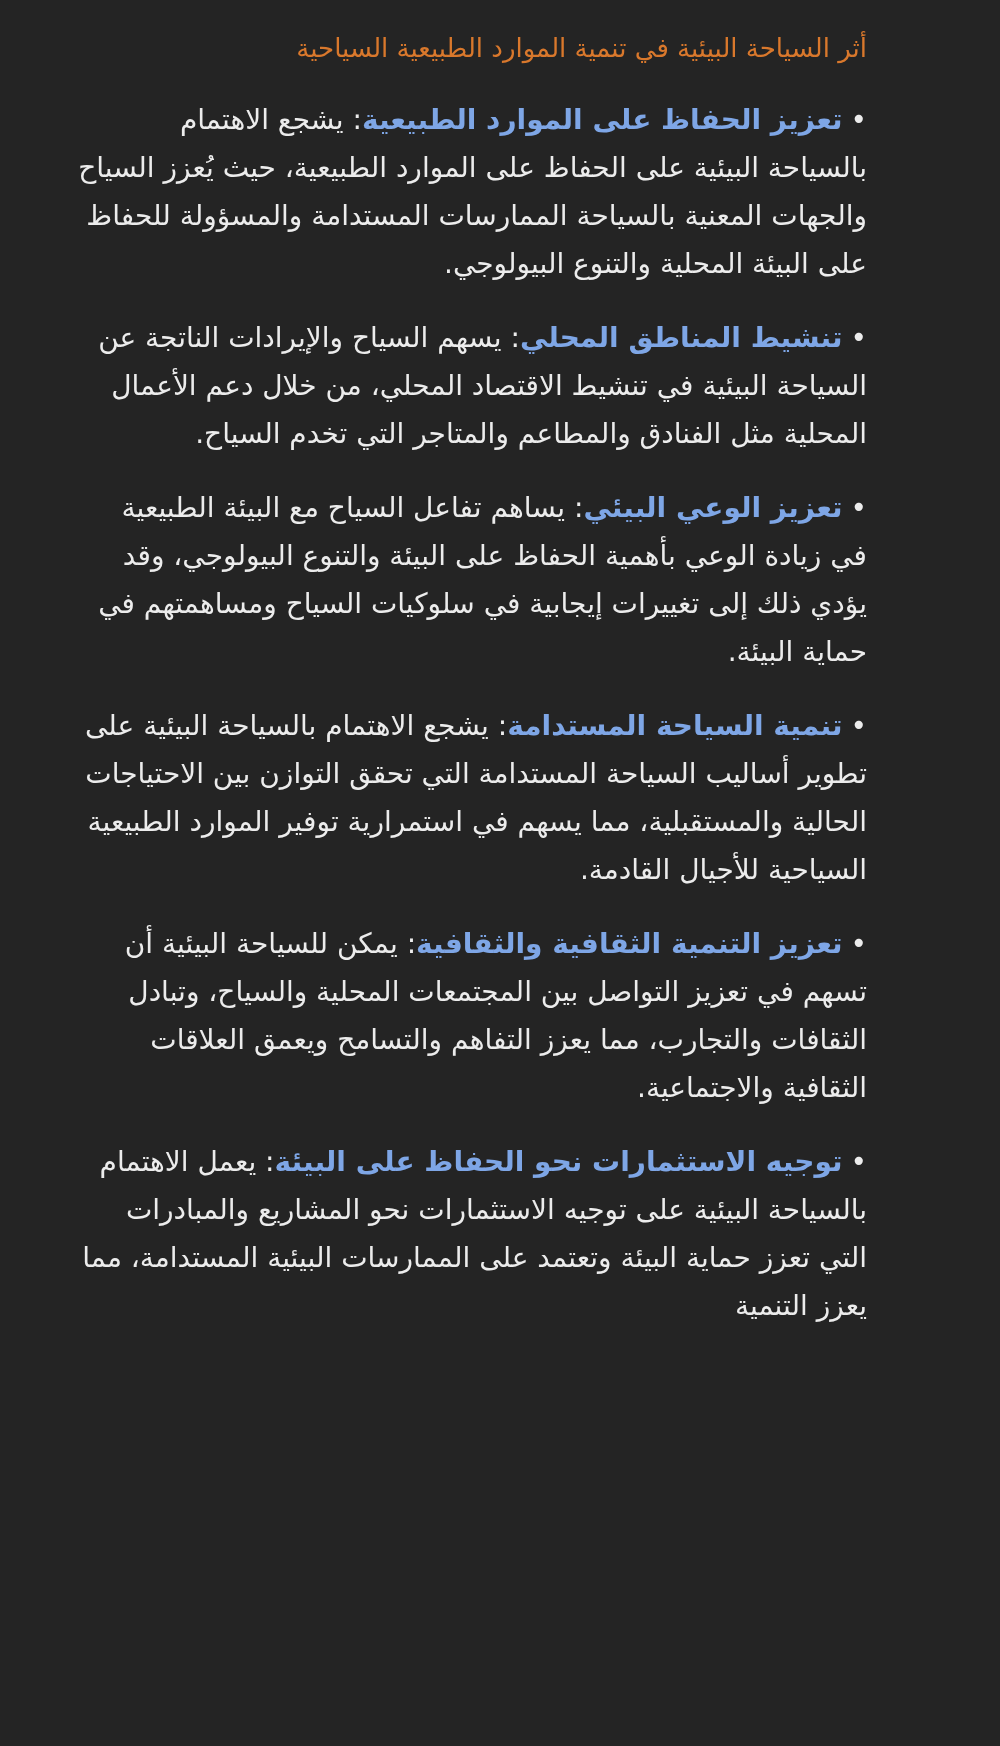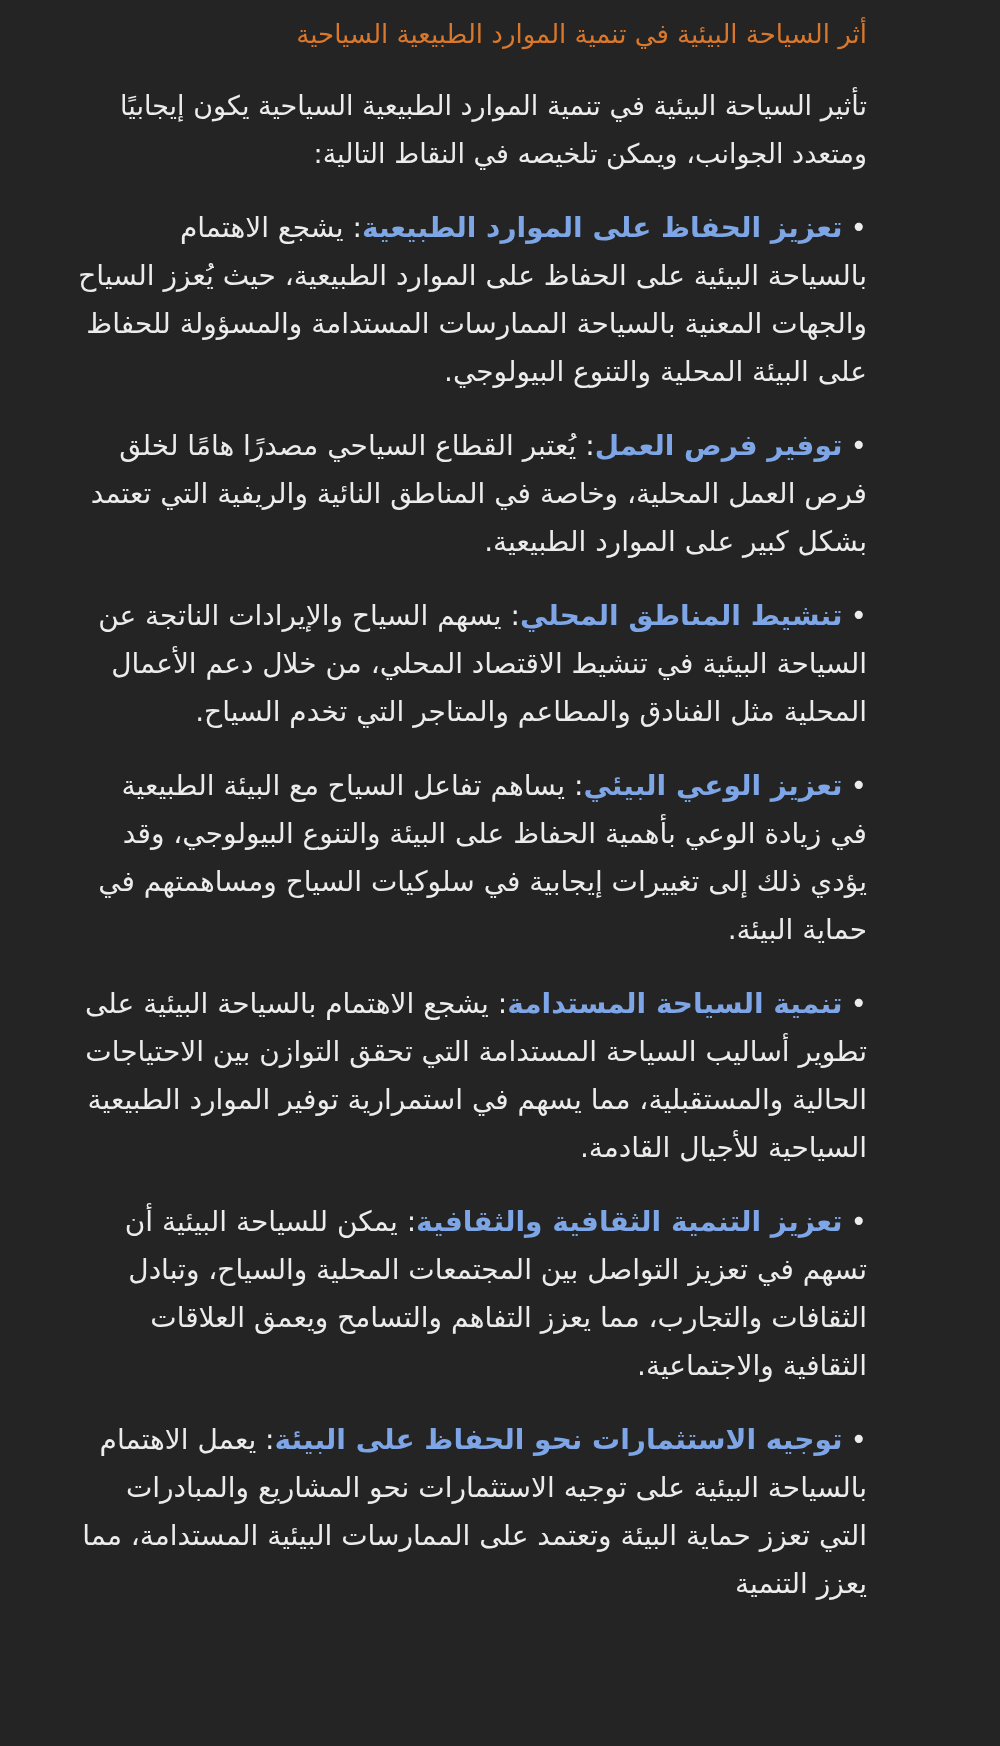--- a/index.html
+++ b/index.html
@@ -10,21 +10,21 @@
     body {
       width: 1000px;
       height: 1746px;
       overflow: hidden;
       font-family: "DejaVu Sans", "Liberation Sans", sans-serif;
       color: #ececec;
     }
     .page {
       direction: rtl;
       text-align: right;
-      padding: 16px 74px 0 78px;
+      padding: 30px 74px 0 78px;
       box-sizing: border-box;
       width: 941px;
     }
     .title {
       color: #d9782c;
       font-size: 26px;
       line-height: 36px;
       margin: 0 0 30px 0;
       font-weight: normal;
     }
@@ -53,28 +53,24 @@
       color: #7ea6e6;
       font-weight: bold;
     }
     .sep { color: #ececec; }
   </style>
 </head>
 <body>
 
 <div class="page">
   <h1 class="title">أثر السياحة البيئية في تنمية الموارد الطبيعية السياحية</h1>
-  <p class="intro">تأثير السياحة البيئية في تنمية الموارد الطبيعية السياحية يكون إيجابيًا ومتعدد الجوانب، ويمكن تلخيصه في النقاط التالية:</p>
 
   <ul class="points">
     <li>
       <span class="bullet">•</span><span class="term">تعزيز الحفاظ على الموارد الطبيعية</span><span class="sep">: </span><span>يشجع الاهتمام بالسياحة البيئية على الحفاظ على الموارد الطبيعية، حيث يُعزز السياح والجهات المعنية بالسياحة الممارسات المستدامة والمسؤولة للحفاظ على البيئة المحلية والتنوع البيولوجي.</span>
-    </li>
-    <li>
-      <span class="bullet">•</span><span class="term">توفير فرص العمل</span><span class="sep">: </span><span>يُعتبر القطاع السياحي مصدرًا هامًا لخلق فرص العمل المحلية، وخاصة في المناطق النائية والريفية التي تعتمد بشكل كبير على الموارد الطبيعية.</span>
     </li>
     <li>
       <span class="bullet">•</span><span class="term">تنشيط المناطق المحلي</span><span class="sep">: </span><span>يسهم السياح والإيرادات الناتجة عن السياحة البيئية في تنشيط الاقتصاد المحلي، من خلال دعم الأعمال المحلية مثل الفنادق والمطاعم والمتاجر التي تخدم السياح.</span>
     </li>
     <li>
       <span class="bullet">•</span><span class="term">تعزيز الوعي البيئي</span><span class="sep">: </span><span>يساهم تفاعل السياح مع البيئة الطبيعية في زيادة الوعي بأهمية الحفاظ على البيئة والتنوع البيولوجي، وقد يؤدي ذلك إلى تغييرات إيجابية في سلوكيات السياح ومساهمتهم في حماية البيئة.</span>
     </li>
     <li>
       <span class="bullet">•</span><span class="term">تنمية السياحة المستدامة</span><span class="sep">: </span><span>يشجع الاهتمام بالسياحة البيئية على تطوير أساليب السياحة المستدامة التي تحقق التوازن بين الاحتياجات الحالية والمستقبلية، مما يسهم في استمرارية توفير الموارد الطبيعية السياحية للأجيال القادمة.</span>
     </li>

